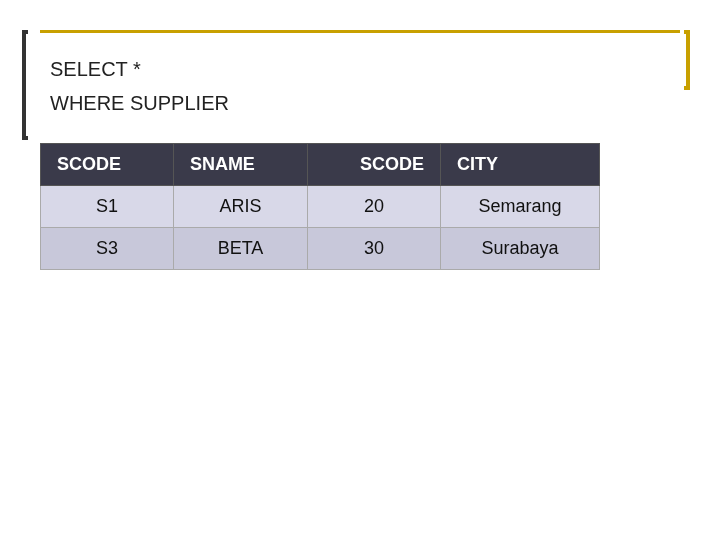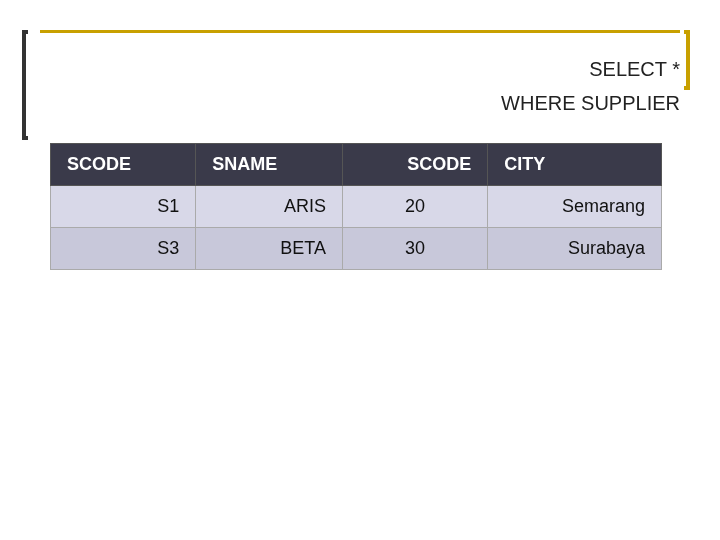--- a/index.html
+++ b/index.html
@@ -58,27 +58,25 @@
       font-size: 20px;
       color: #222;
       line-height: 1.6;
       margin-bottom: 24px;
       padding-left: 10px;
       font-family: Arial, Helvetica, sans-serif;
     }
 
     .sql-code div {
       margin-bottom: 2px;
-      text-align: right;
     }
 
     table {
       border-collapse: collapse;
-      width: 612px;
-      margin-left: 10px;
+      width: 560px;
     }
 
     thead tr {
       background-color: #3a3a4a;
       color: #ffffff;
     }
 
     thead th {
       padding: 10px 16px;
       font-size: 18px;
@@ -97,21 +95,21 @@
 
     tbody tr:nth-child(even) {
       background-color: #c8c8da;
     }
 
     tbody td {
       padding: 10px 16px;
       font-size: 18px;
       color: #111;
       border: 1px solid #aaa;
-      text-align: right;
+      text-align: center;
     }
 
     tbody td.num-col {
       text-align: center;
     }
 
     .gold-line {
       height: 3px;
       background: #c8a000;
       margin-bottom: 20px;

